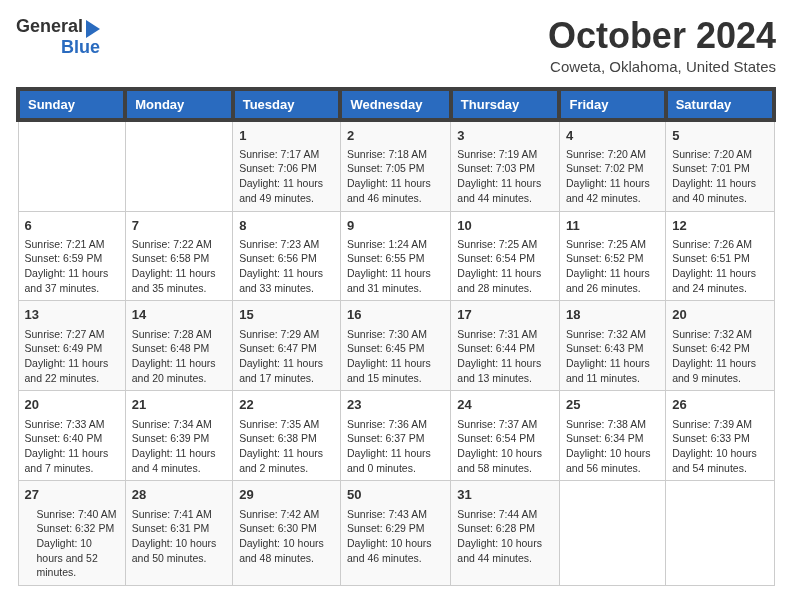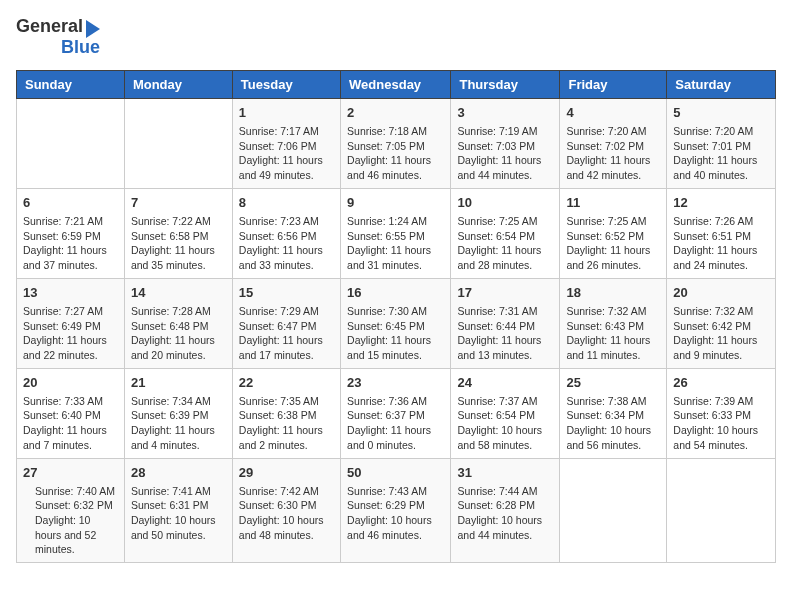--- a/index.html
+++ b/index.html
@@ -53,21 +53,21 @@
       border-collapse: collapse;
       font-size: 11px;
     }
     thead tr th {
       background-color: #2a6bbf;
       color: #fff;
       text-align: left;
       padding: 6px 8px;
       font-size: 13px;
       font-weight: bold;
-      border: 1px solid #404040;
+      border: 4px solid #404040;
     }
     tbody tr td {
       border: 1px solid #ccc;
       vertical-align: top;
       padding: 5px 6px;
       width: 113px;
       min-height: 80px;
       background: #fff;
       color: #333;
       line-height: 1.4;
@@ -96,20 +96,24 @@
         <span class="logo-text">
           <span style="color:#333;">General</span>
         </span>
         <div class="logo-arrow"></div>
       </div>
       <div style="display:flex;justify-content:flex-end;">
         <span class="logo-text logo-blue">Blue</span>
       </div>
     </div>
   </div>
+  <div class="title-block">
+    <div class="month-title">October 2024</div>
+    <div class="location">Coweta, Oklahoma, United States</div>
+  </div>
 </div>
 
 <table>
   <thead>
     <tr>
     <th>Sunday</th>
         <th>Monday</th>
         <th>Tuesday</th>
         <th>Wednesday</th>
         <th>Thursday</th>

